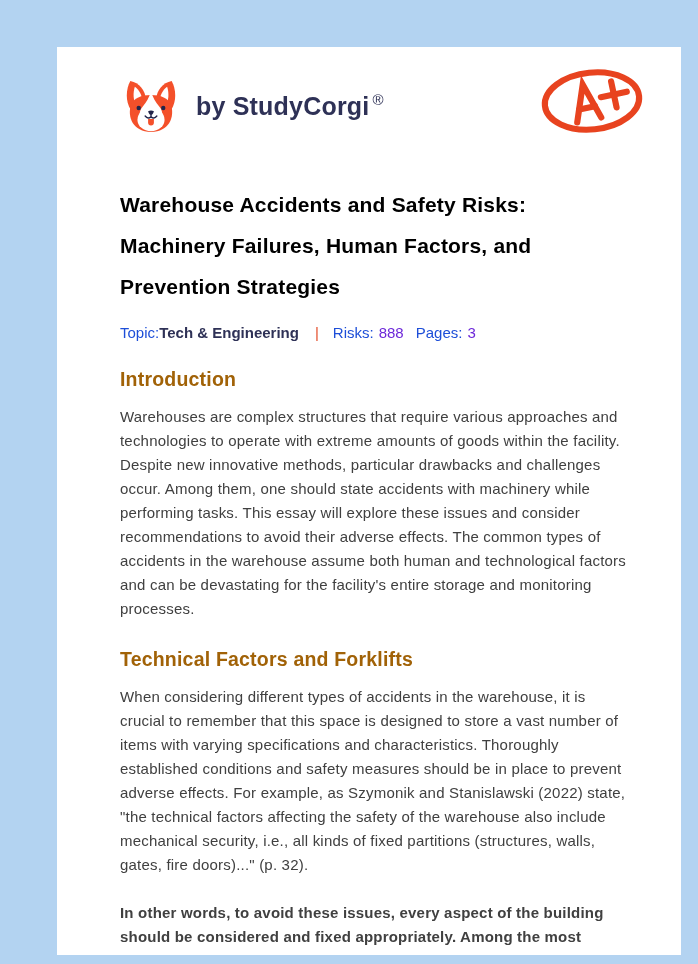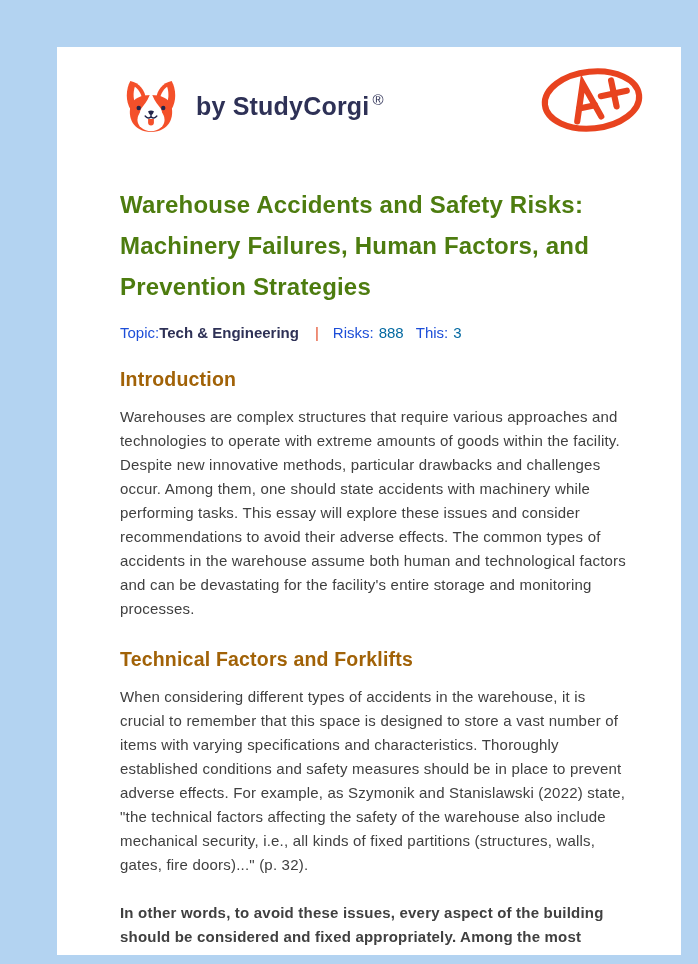--- a/index.html
+++ b/index.html
@@ -21,21 +21,21 @@
     background: #ffffff;
     overflow: hidden;
   }
   .card-inner {
     padding: 15px 52px 0 63px;
   }
   
   .header-row {
     display: flex;
     justify-content: space-between;
-    align-items: flex-start;
+    align-items: center;
   }
   .brand {
     display: flex;
     align-items: center;
     gap: 14px;
     margin-top: 14px;
     text-decoration: none;
     cursor: pointer;
   }
   .corgi-svg { width: 62px; height: 64px; display: block; }
@@ -52,24 +52,24 @@
     font-weight: 400;
     color: #2e3156;
     vertical-align: 10px;
     margin-left: 3px;
   }
   .grade-badge { margin: 0 -16px 0 0; }
   .grade-svg { width: 106px; height: 76px; display: block; }
   
   .doc-title {
     margin: 44px 0 0 0;
-    font-size: 24px;
+    font-size: 21px;
     line-height: 41px;
     font-weight: 700;
-    color: #4d7c0f;
+    color: #000000;
     letter-spacing: 0.2px;
   }
   
   .meta-row {
     margin-top: 17px;
     font-size: 15px;
     color: #9aa1b5;
     display: flex;
     align-items: center;
     white-space: nowrap;
@@ -81,21 +81,21 @@
     margin-left: 0;
     text-decoration: none;
     cursor: pointer;
   }
   .meta-sep {
     color: #e4502e;
     margin: 0 14px 0 16px;
     font-size: 15px;
   }
   .meta-pair { margin-right: 12px; }
-  .meta-value { color: #0369a1; margin-left: 5px; }
+  .meta-value { color: #6d28d9; margin-left: 5px; }
   
   .section-heading {
     margin: 27px 0 0 0;
     font-size: 19.5px;
     font-weight: 700;
     color: #a16207;
     letter-spacing: 0.2px;
   }
   .body-para {
     margin: 14px 0 0 0;
@@ -154,21 +154,21 @@
     <h1 class="doc-title">Warehouse Accidents and Safety Risks: Machinery Failures, Human Factors, and Prevention Strategies</h1>
 
     <div class="meta-row">
       <span class="meta-label">Topic:</span>
       <a class="topic-link">Tech &amp; Engineering</a>
       <span class="meta-sep">|</span>
       <span class="meta-pair">
         <span class="meta-label">Risks:</span><span class="meta-value">888</span>
       </span>
       <span class="meta-pair">
-        <span class="meta-label">This:</span><span class="meta-value">3</span>
+        <span class="meta-label">Pages:</span><span class="meta-value">3</span>
       </span>
     </div>
 
     <div>
       <h2 class="section-heading">Introduction</h2>
       <p class="body-para">Warehouses are complex structures that require various approaches and technologies to operate with extreme amounts of goods within the facility. Despite new innovative methods, particular drawbacks and challenges occur. Among them, one should state accidents with machinery while performing tasks. This essay will explore these issues and consider recommendations to avoid their adverse effects. The common types of accidents in the warehouse assume both human and technological factors and can be devastating for the facility's entire storage and monitoring processes.</p>
 
       <h2 class="section-heading">Technical Factors and Forklifts</h2>
       <p class="body-para">When considering different types of accidents in the warehouse, it is crucial to remember that this space is designed to store a vast number of items with varying specifications and characteristics. Thoroughly established conditions and safety measures should be in place to prevent adverse effects. For example, as Szymonik and Stanislawski (2022) state, "the technical factors affecting the safety of the warehouse also include mechanical security, i.e., all kinds of fixed partitions (structures, walls, gates, fire doors)..." (p. 32).</p>
       <p class="body-para para-gap">In other words, to avoid these issues, every aspect of the building should be considered and fixed appropriately. Among the most common</p>

